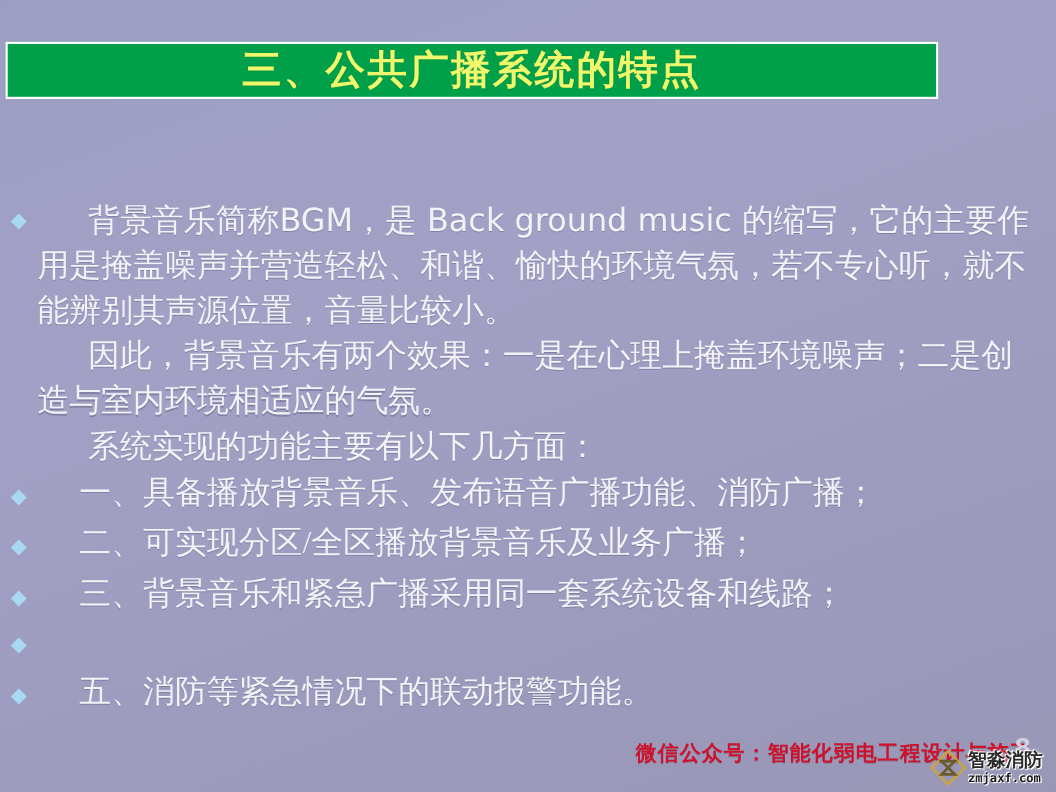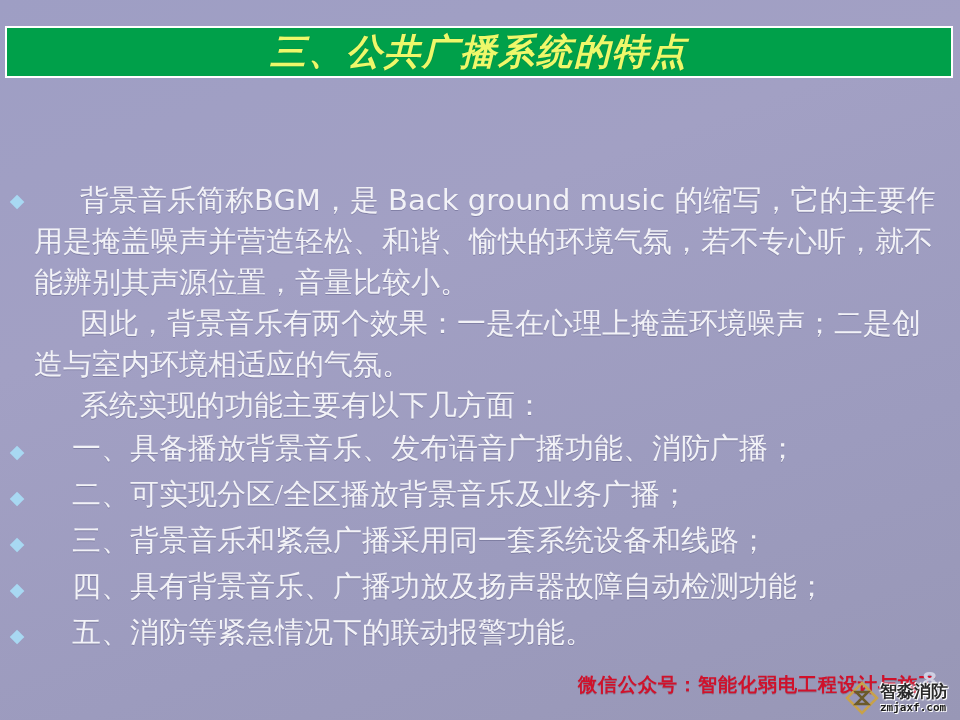--- a/index.html
+++ b/index.html
@@ -17,30 +17,29 @@
     width: 960px;
     height: 720px;
     background: linear-gradient(160deg, #9e9ec4 0%, #a2a0c4 35%, #9c9bbe 70%, #9897b6 100%);
     overflow: hidden;
   }
 
   
   .title-banner {
     position: absolute;
     left: 5px;
-    top: 26px;
-    width: 948px;
+    top: 38px;
+    width: 848px;
     height: 52px;
     background: #00a04a;
     border: 2px solid #ffffff;
     box-sizing: border-box;
     display: flex;
     align-items: center;
     justify-content: center;
-    font-style: italic;
   }
   .title-text {
     color: #eef86a;
     font-size: 36px;
     font-weight: bold;
     letter-spacing: 2px;
     line-height: 1;
     white-space: nowrap;
     text-shadow: 0 0 1px rgba(0,0,0,0.25);
   }
@@ -209,21 +208,20 @@
       <span class="list-text">二、可实现分区/全区播放背景音乐及业务广播；</span>
     </div>
 
     <div class="list-row">
       <span class="bullet">◆</span>
       <span class="list-text">三、背景音乐和紧急广播采用同一套系统设备和线路；</span>
     </div>
 
     <div class="list-row">
       <span class="bullet">◆</span>
-      <span class="list-text">四、具有背景音乐、广播功放及扬声器故障自动检测功能；</span>
     </div>
 
     <div class="list-row">
       <span class="bullet">◆</span>
       <span class="list-text">五、消防等紧急情况下的联动报警功能。</span>
     </div>
 
   </div>
 
   <div class="footer-note">微信公众号：智能化弱电工程设计与施工</div>

